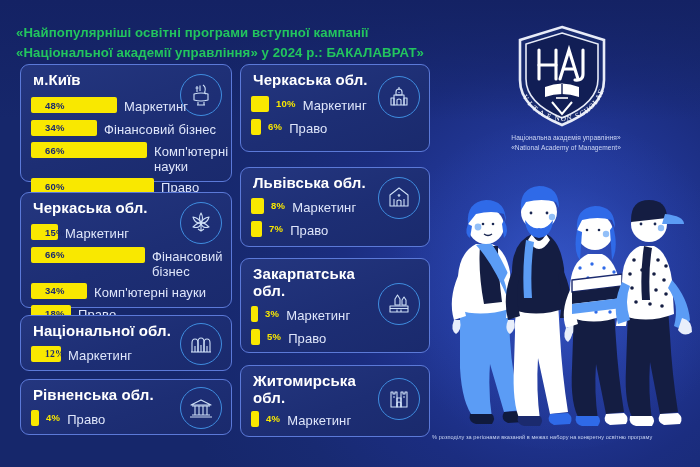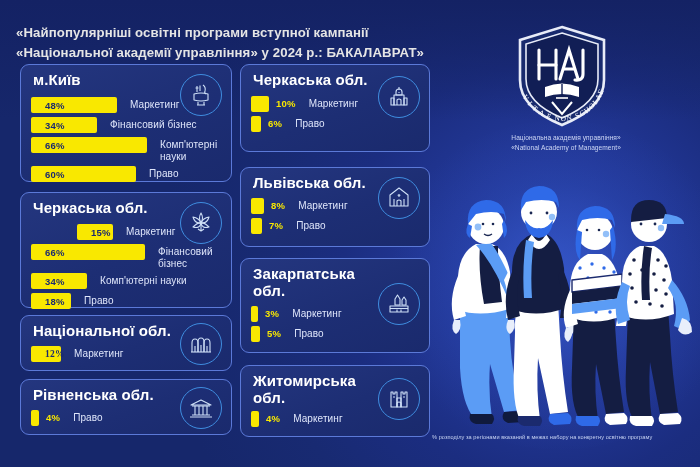--- a/index.html
+++ b/index.html
@@ -19,21 +19,21 @@
       radial-gradient(circle at 79% 58%, #2b4bb8 0%, #23399a 18%, #1b2d80 34%, #182a72 48%, #16276b 64%),
       linear-gradient(115deg,#1b2f7e 0%, #16276b 45%, #121f57 100%);
   }
   .bg-top-fade{position:absolute;left:0;top:0;width:700px;height:120px;
     background:linear-gradient(180deg,#142264 0%,rgba(20,34,100,0) 100%);}
   .bg-right-glow{position:absolute;right:-40px;top:120px;width:360px;height:330px;border-radius:50%;
     background:radial-gradient(circle, rgba(62,96,214,.55) 0%, rgba(45,74,180,.28) 42%, rgba(22,39,107,0) 70%);}
 
   
   .title{position:absolute;left:16px;top:23px;width:470px;
-    font-size:13.2px;font-weight:bold;line-height:1.52;color:#e5e5e5;letter-spacing:.1px;}
+    font-size:13.2px;font-weight:bold;line-height:1.52;color:#22c55e;letter-spacing:.1px;}
   .title .l2{display:block;}
 
   
   .card{position:absolute;box-sizing:border-box;
     background:linear-gradient(160deg,#24367f 0%,#1d2e74 55%,#1a2a6d 100%);
     border:1px solid #5b79d8;border-radius:9px;}
   .card-title{position:absolute;left:12px;top:7px;font-size:15px;font-weight:bold;color:#fff;
     line-height:1.12;letter-spacing:.1px;}
   .card-title.two-line{line-height:1.1;}
 
@@ -42,21 +42,21 @@
   .icon-wrap svg{display:block;}
 
   
   .bars{position:absolute;left:10px;}
   .row{position:relative;display:flex;align-items:flex-start;margin-bottom:4px;}
   .row:last-child{margin-bottom:0;}
   .bar{background:#f9e800;border-radius:2px;height:16px;display:flex;align-items:center;
        box-sizing:border-box;flex:0 0 auto;}
   .bar .pct-in{font-size:9.5px;font-weight:bold;color:#1b2a6e;padding-left:14px;letter-spacing:.2px;text-align:right;}
   .pct-out{font-size:9.5px;font-weight:bold;color:#f9e800;margin-left:7px;line-height:16px;letter-spacing:.2px;}
-  .lbl{font-size:10px;color:#dfe6fb;margin-left:13px;line-height:1.28;padding-top:2px;letter-spacing:.1px;}
+  .lbl{font-size:13px;color:#dfe6fb;margin-left:7px;line-height:1.28;padding-top:2px;letter-spacing:.1px;}
   .lbl.tight{line-height:1.16;}
 
   
   .logo{position:absolute;left:512px;top:24px;width:100px;height:104px;}
   .logo svg{display:block;}
   .logo-caption{position:absolute;left:496px;top:133px;width:140px;text-align:center;
     font-size:6.6px;line-height:1.45;color:#cdd7f5;letter-spacing:.05px;}
 
   
   .students{position:absolute;left:446px;top:168px;width:254px;height:262px;}
@@ -132,21 +132,21 @@
         </div>
         <span class="lbl">Фінансовий бізнес</span>
       </div>
       <div class="row">
         <div class="bar" style="width:116px;">
           <span class="pct-in">66%</span>
         </div>
         <span class="lbl tight" style="width:60px;">Комп'ютерні науки</span>
       </div>
       <div class="row">
-        <div class="bar" style="width:105px;">
+        <div class="bar" style="width:123px;">
           <span class="pct-in">60%</span>
         </div>
         <span class="lbl">Право</span>
       </div>
     </div>
   </div>
 
   <div class="card" style="left:20px;top:192px;width:212px;height:116px;">
     <div class="card-title">Черкаська обл.</div>
     <div class="icon-wrap" style="right:9px;top:9px;width:40px;height:40px;">
@@ -154,21 +154,21 @@
         <path d="M13 3 Q16 8 13 13 Q10 8 13 3 Z"></path>
         <path d="M5 7 Q11 8 13 13 Q7 14 5 7 Z"></path>
         <path d="M21 7 Q15 8 13 13 Q19 14 21 7 Z"></path>
         <path d="M5 17 Q10 12 13 13 Q12 19 5 17 Z"></path>
         <path d="M21 17 Q16 12 13 13 Q14 19 21 17 Z"></path>
         <path d="M13 13 L13 21 M10 19 L13 21 L16 19"></path>
       </svg>
     </div>
     <div class="bars" style="top:31px;">
       <div class="row">
-        <div class="bar" style="width:36px;margin-left:46px;">
+        <div class="bar" style="width:27px;">
           <span class="pct-in">15%</span>
         </div>
         <span class="lbl">Маркетинг</span>
       </div>
       <div class="row">
         <div class="bar" style="width:114px;">
           <span class="pct-in">66%</span>
         </div>
         <span class="lbl tight" style="width:56px;">Фінансовий бізнес</span>
       </div>

